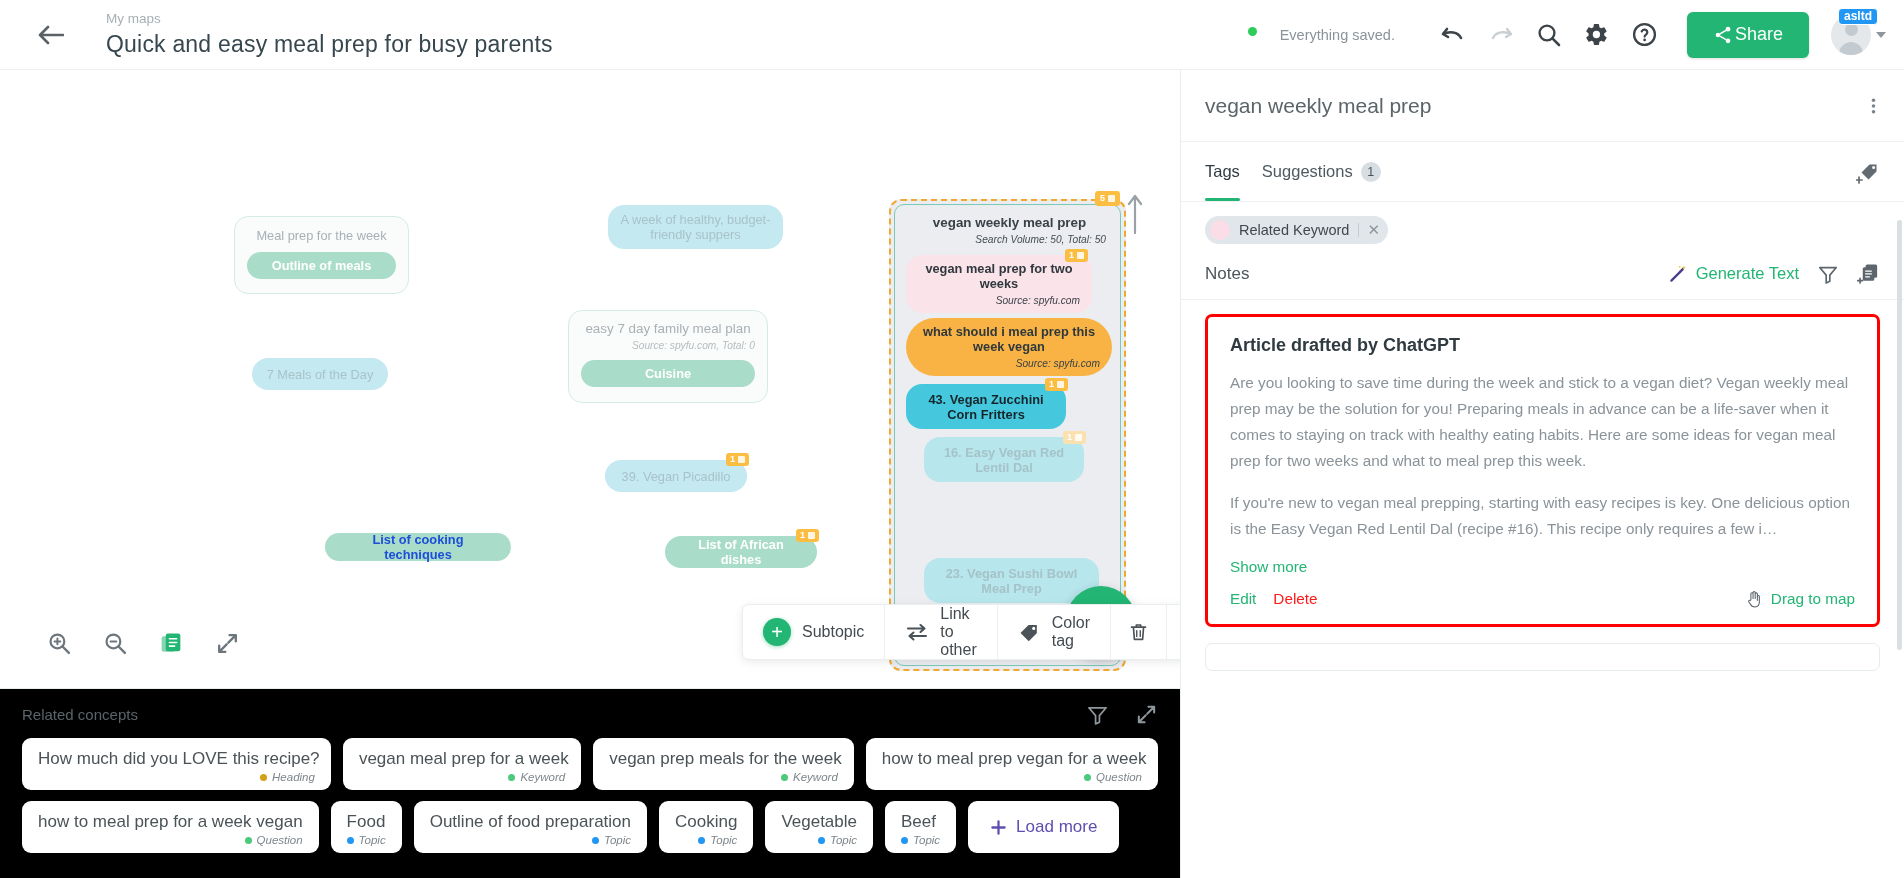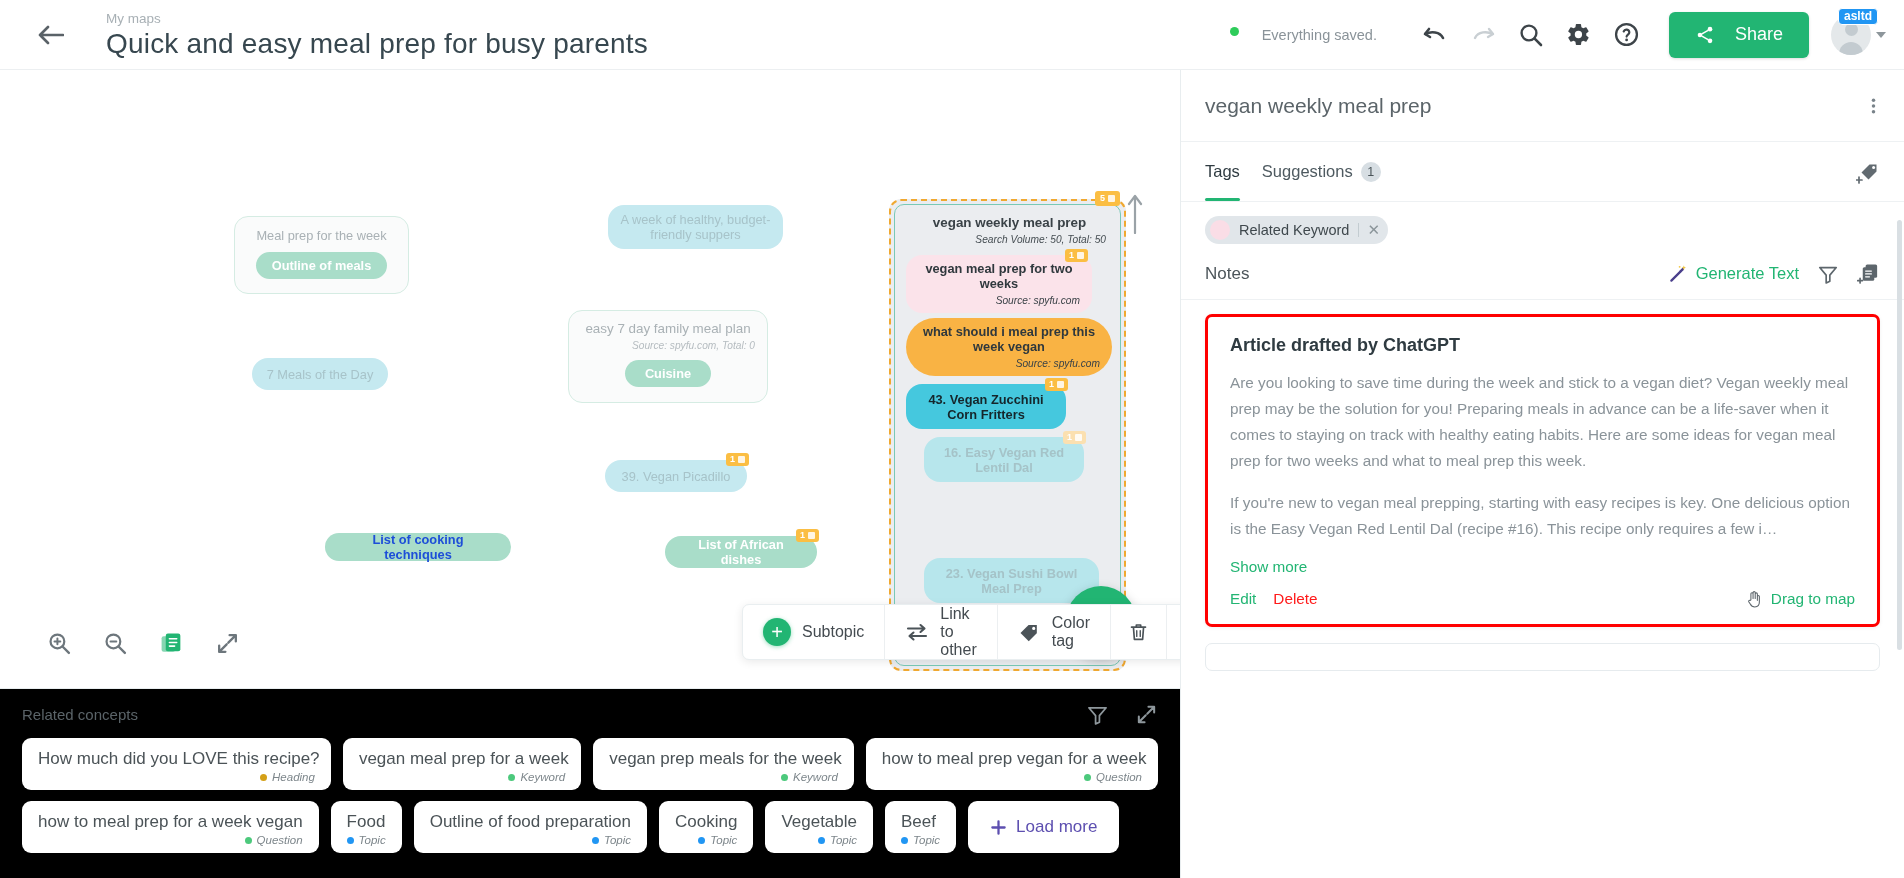--- a/index.html
+++ b/index.html
@@ -19,32 +19,32 @@
     border-bottom: 1px solid #eceff1;
     padding: 0 18px 0 34px;
     position: relative; z-index: 40;
   }
   .back-arrow {
     width: 34px; height: 34px; display: flex; align-items: center; justify-content: center;
     color: #5a6268; cursor: pointer; flex: 0 0 auto;
   }
   .titles { margin-left: 38px; display: flex; flex-direction: column; justify-content: center; }
   .breadcrumb { font-size: 13.5px; color: #a8b0b5; line-height: 16px; }
-  .map-title { font-size: 28px; color: #37474f; line-height: 30px; margin-top: 2px; letter-spacing: .2px; }
+  .map-title { font-size: 23px; color: #37474f; line-height: 30px; margin-top: 2px; letter-spacing: .2px; }
 
   .topbar-right { margin-left: auto; display: flex; align-items: center; gap: 0; }
   .saved-status { display: flex; align-items: flex-start; gap: 23px; font-size: 14.5px; color: #8a9399; margin-right: 34px; }
   .dot-green { width: 9px; height: 9px; border-radius: 50%; background: #2ecc5a; display: inline-block; }
   .icon-btn {
     width: 48px; height: 48px; display: flex; align-items: center; justify-content: center;
     color: #3d4449; cursor: pointer; border-radius: 50%;
   }
   .icon-btn.disabled { color: #c9cfd3; cursor: default; }
   .share-btn {
-    display: flex; align-items: center; gap: 20px;
+    display: flex; align-items: center; gap: 2px;
     background: #22b573; color: #fff; border: none;
     height: 46px; padding: 0 26px; border-radius: 6px;
     font-size: 18px; cursor: pointer; margin-left: 18px; margin-right: 22px;
     box-shadow: 0 1px 3px rgba(0,0,0,.14);
   }
   .avatar-wrap { position: relative; display: flex; align-items: center; gap: 5px; cursor: pointer; }
   .avatar {
     width: 40px; height: 40px; border-radius: 50%; background: #e4e8ea;
     display: flex; align-items: flex-end; justify-content: center; overflow: hidden;
   }
@@ -59,21 +59,21 @@
 
   
   .body-row { flex: 1; display: flex; min-height: 0; }
   .left-col { width: 1180px; min-width: 1180px; position: relative; display: flex; flex-direction: column; }
 
   
   .canvas { flex: 1; position: relative; background: #ffffff; overflow: hidden; }
 
   .node {
     position: absolute; border-radius: 18px;
-    display: flex; flex-direction: column; align-items: center; justify-content: center;
+    display: flex; flex-direction: column; justify-content: center;
     text-align: center; padding: 7px 12px; cursor: pointer;
     font-size: 12.8px; line-height: 15px; font-weight: bold;
   }
   .node .src { font-size: 10.2px; font-style: italic; font-weight: normal; align-self: flex-end; margin-top: 2px; }
   .node-badge {
     position: absolute; top: -8px; right: -4px;
     background: #fbbe43; color: #fff; font-size: 9px; font-weight: bold;
     border-radius: 3px; padding: 1px 4px; line-height: 11px;
     display: flex; align-items: center; gap: 3px;
   }

